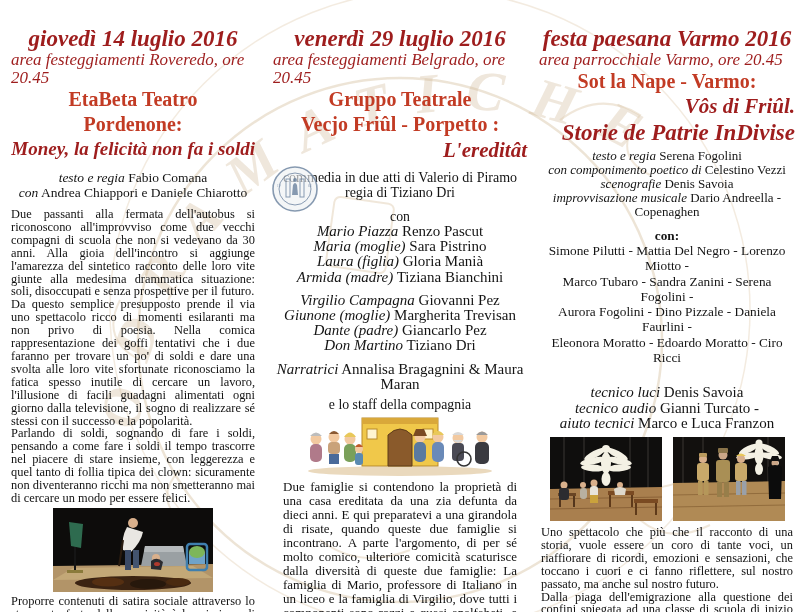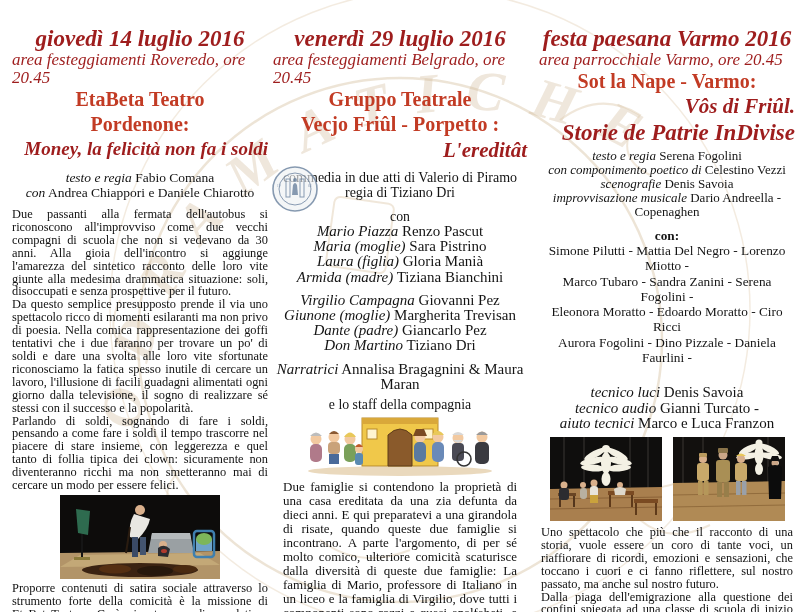--- a/index.html
+++ b/index.html
@@ -7,21 +7,21 @@
   body {
     font-family:"Liberation Serif","DejaVu Serif",serif;
     background:#ffffff; color:#141414; overflow:hidden;
   }
   .page { position:relative; width:800px; height:612px; background:#fff; overflow:hidden; }
 
   
   .wm { position:absolute; left:0; top:0; width:800px; height:612px; pointer-events:none; z-index:0; }
 
   .col { position:absolute; top:0; width:266px; height:612px; z-index:1; }
-  .col-left  { left:7px;   padding:0 5px; }
+  .col-left  { left:0;   padding:0 11px; }
   .col-mid   { left:267px; padding:0 6px; }
   .col-right { left:534px; padding:0 5px; }
 
   .date   { margin-top:26px; font-size:23px; line-height:25px; font-weight:bold; font-style:italic; color:#9e1d1d; text-align:center; }
   .venue  { font-size:17px; line-height:18px; font-weight:normal; font-style:italic; color:#9e1d1d; text-align:left; }
   .company{ font-size:20px; line-height:25px; font-weight:bold; color:#c23b24; text-align:center; }
   .show-em{ font-weight:bold; font-style:italic; color:#9e1d1d; text-align:right; }
 
   .credit { font-size:13.5px; line-height:15px; text-align:center; color:#141414; }
   .credit .lead { font-style:italic; }
@@ -226,22 +226,22 @@
       <div class="credit"><span class="lead">testo e regia</span> <span>Serena Fogolini</span></div>
       <div class="credit"><span class="lead">con componimento poetico di</span> <span>Celestino Vezzi</span></div>
       <div class="credit"><span class="lead">scenografie</span> <span>Denis Savoia</span></div>
       <div class="credit"><span class="lead">improvvisazione musicale</span> <span>Dario Andreella - Copenaghen</span></div>
     </div>
 
     <div class="cast-intro">con:</div>
     <div>
       <div class="cast-plain">Simone Pilutti - Mattia Del Negro - Lorenzo Miotto -</div>
       <div class="cast-plain">Marco Tubaro - Sandra Zanini - Serena Fogolini -</div>
+      <div class="cast-plain">Aurora Fogolini - Dino Pizzale - Daniela Faurlini -</div>
       <div class="cast-plain">Eleonora Moratto - Edoardo Moratto - Ciro Ricci</div>
-      <div class="cast-plain">Aurora Fogolini - Dino Pizzale - Daniela Faurlini -</div>
     </div>
 
     <div class="tech">
       <div class="cast-line"><span class="role">tecnico luci</span> <span>Denis Savoia</span></div>
       <div class="cast-line"><span class="role">tecnico audio</span> <span>Gianni Turcato -</span></div>
       <div class="cast-line"><span class="role">aiuto tecnici</span> <span>Marco e Luca Franzon</span></div>
     </div>
 
     <div class="photos-row">
 

